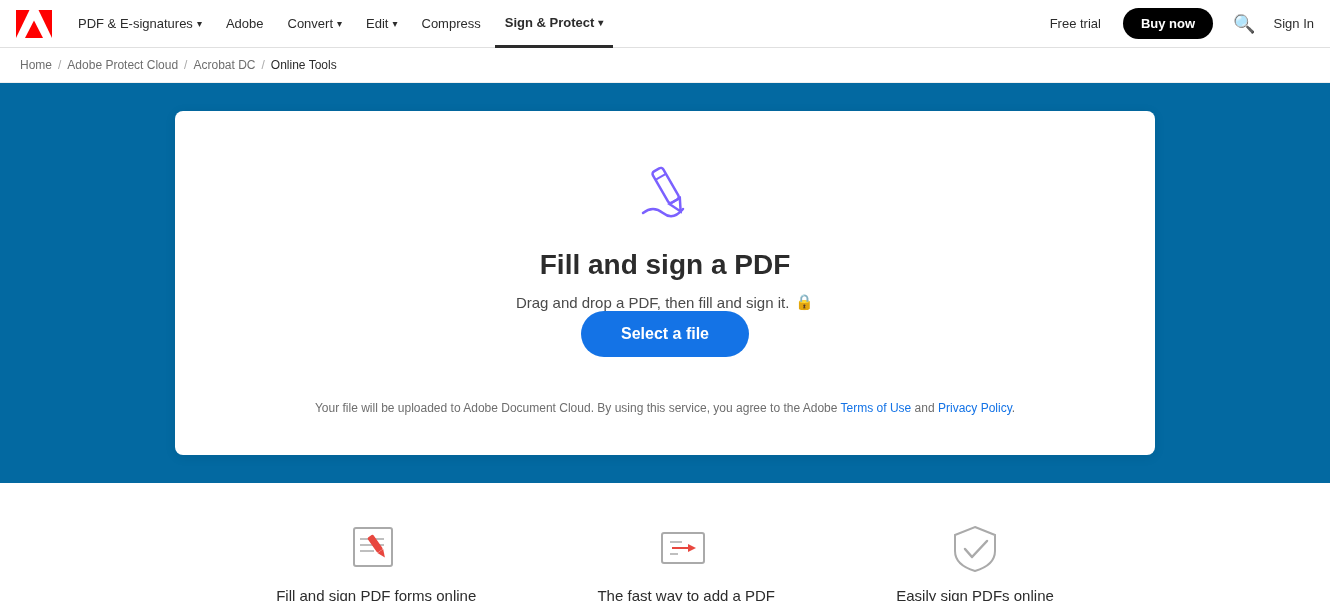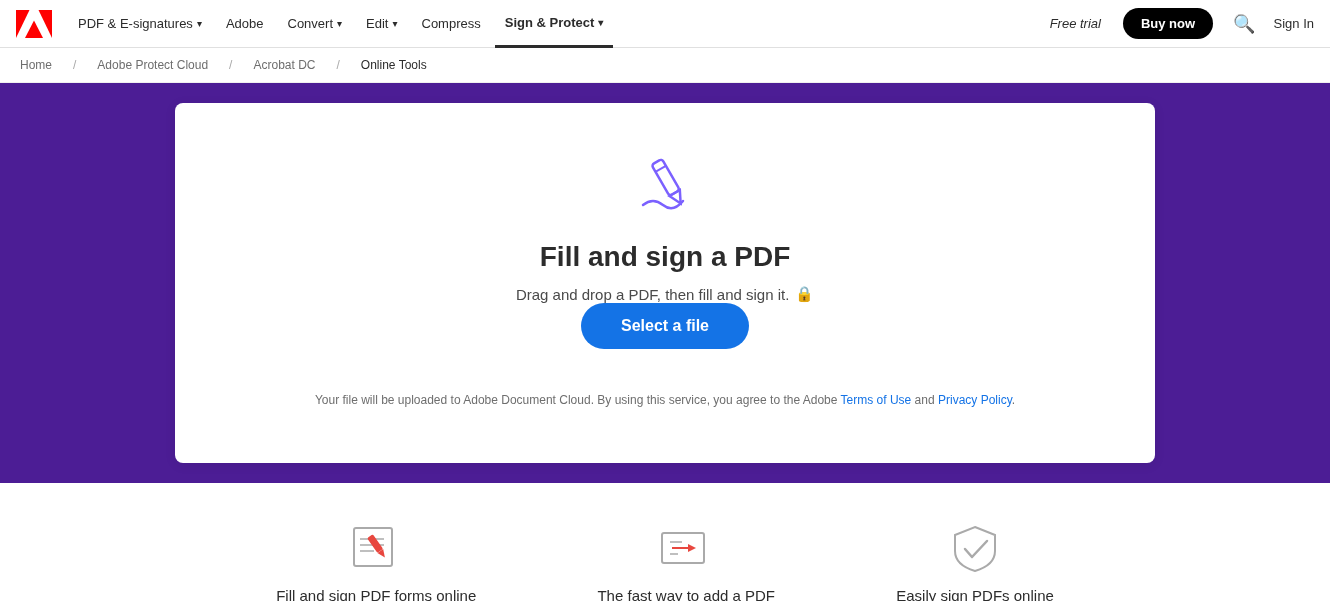--- a/index.html
+++ b/index.html
@@ -39,21 +39,20 @@
     .nav-item .chevron {
       margin-left: 4px;
       font-size: 10px;
     }
     .nav-spacer { flex: 1; }
     .nav-free-trial {
       font-size: 13px;
       color: #2c2c2c;
       padding: 0 10px;
       cursor: pointer;
-      font-style: italic;
     }
     .nav-buy-now {
       background: #000000;
       color: #fff;
       border: none;
       border-radius: 20px;
       padding: 8px 18px;
       font-size: 13px;
       font-weight: 600;
       cursor: pointer;
@@ -72,33 +71,34 @@
       cursor: pointer;
     }
 
     
     .breadcrumb {
       display: flex;
       align-items: flex-end;
       padding: 10px 20px;
       font-size: 12px;
       color: #6e6e6e;
-      gap: 21px;
+      gap: 6px;
       border-bottom: 1px solid #f0f0f0;
     }
     .breadcrumb a { color: #6e6e6e; text-decoration: none; }
     .breadcrumb .sep { color: #aaa; }
     .breadcrumb .current { color: #2c2c2c; font-weight: 500; }
 
     
     .hero-wrapper {
-      background: #4c1d95;
+      background: #0369a1;
       padding: 20px 0;
       display: flex;
       justify-content: center;
+      align-items: center;
       min-height: 400px;
     }
     .hero-card {
       background: #fff;
       border-radius: 8px;
       width: 980px;
       padding: 40px 60px 40px;
       display: flex;
       flex-direction: column;
       align-items: center;

